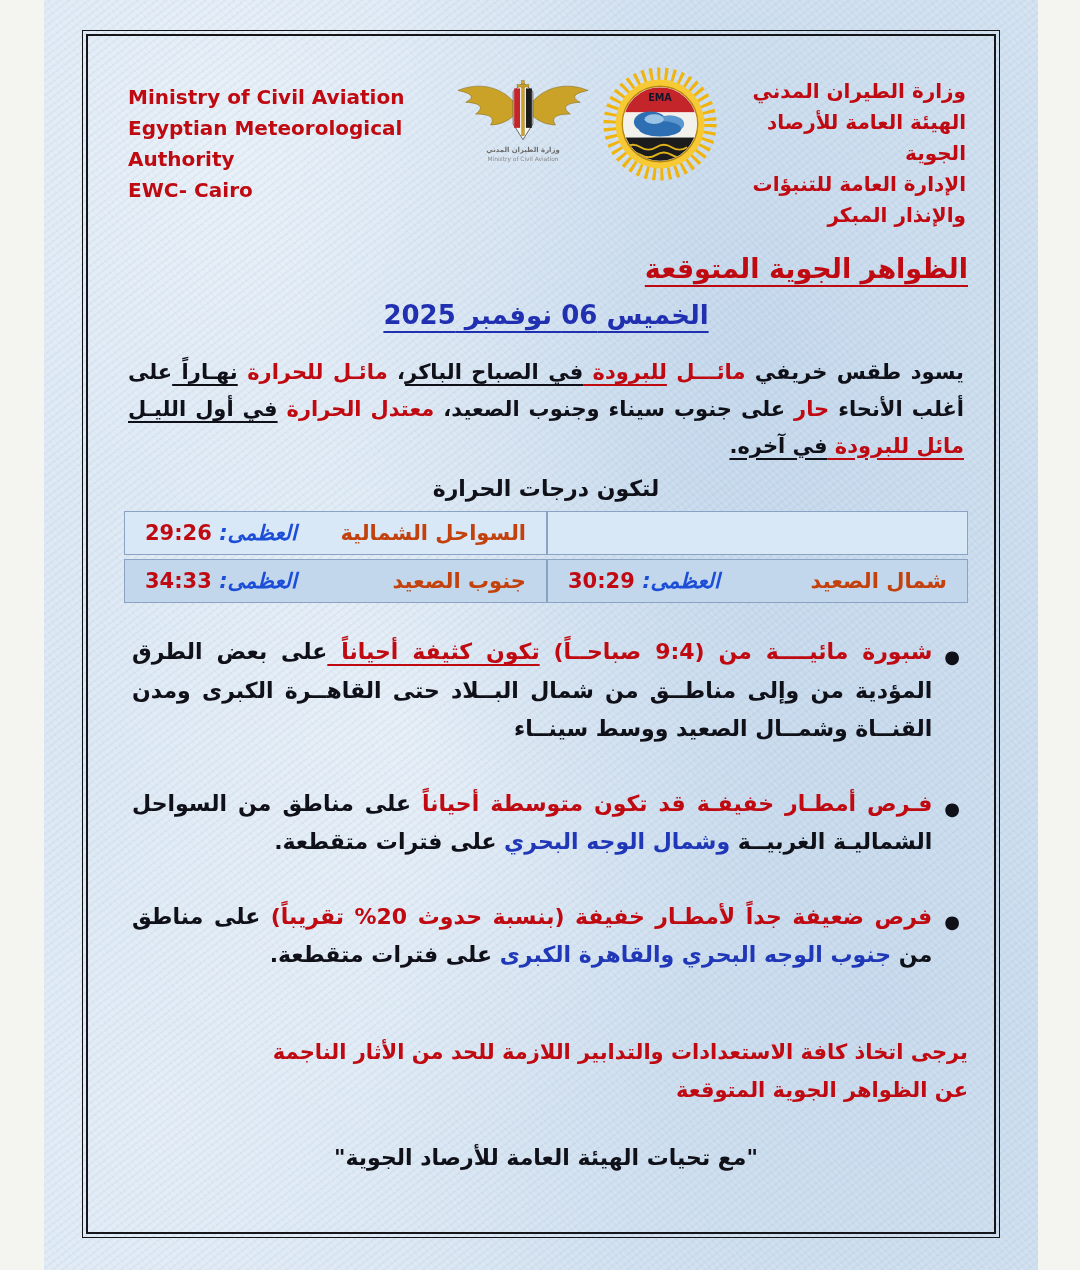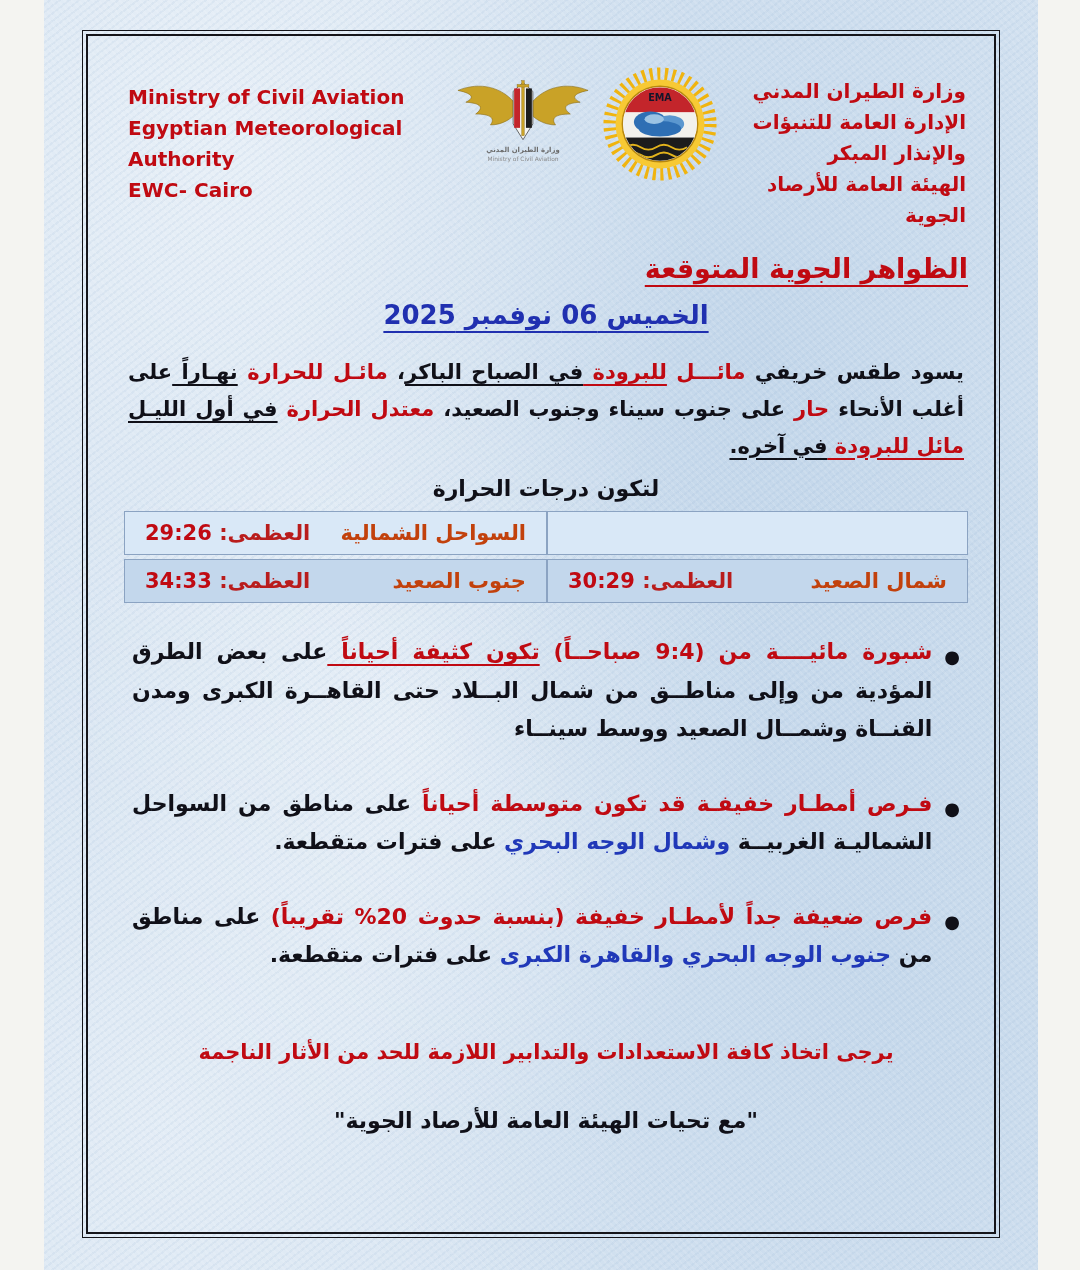--- a/index.html
+++ b/index.html
@@ -55,31 +55,31 @@
   .temp-intro { direction:rtl; text-align:center; font-weight:bold; font-size:22px; color:#101018; margin-top:12px; }
 
   
   .temp-table { direction:rtl; margin-top:10px; }
   .trow { display:grid; grid-template-columns:1fr 1fr; border:1px solid #8ba3c2; margin-bottom:4px; }
   .trow.r1 { background:#d9e8f7; }
   .trow.r2 { background:#c3d7ec; }
   .tcell { display:flex; justify-content:space-between; align-items:center; padding:9px 20px; font-weight:bold; font-size:21px; }
   .tcell:first-child { border-left:2px solid #8ba3c2; }
   .tcell .region { color:#c2410c; }
-  .tcell .max-label { color:#b91c1c; }
+  .tcell .max-label { color:#1d4ed8;font-style:italic; }
   .tcell .temp { color:#c00a12; }
 
   
   .bullets { direction:rtl; margin-top:30px; padding:0 8px; }
   .bullet { display:flex; gap:12px; margin-bottom:36px; font-weight:bold; font-size:22px; line-height:1.75; }
   .bullet .dot { flex:0 0 auto; color:#101018; font-size:18px; padding-top:8px; }
   .bullet .btext { flex:1; text-align:justify; color:#101018; }
 
   
-  .advisory { direction:rtl; text-align:center; color:#c00a12; font-weight:bold; font-size:21px; line-height:1.8; margin-top:59px; }
+  .advisory { direction:rtl; text-align:right; color:#c00a12; font-weight:bold; font-size:21px; line-height:1.8; margin-top:59px; }
   .closing  { direction:rtl; text-align:center; color:#101018; font-weight:bold; font-size:22px; margin-top:36px; }
 
   svg text { font-family:"DejaVu Sans", sans-serif; }
 </style>
 </head>
 <body>
 
 <div class="scan-page">
   <div class="frame">
 
@@ -126,22 +126,22 @@
             <ellipse cx="70" cy="60" rx="15" ry="9" fill="#5b97cf"></ellipse>
             <ellipse cx="60" cy="65" rx="22" ry="8" fill="#2e6fb4"></ellipse>
             <ellipse cx="54" cy="55" rx="10" ry="5" fill="#9cc4e4"></ellipse>
           </g>
           <text x="60" y="36" text-anchor="middle" font-size="10" font-weight="bold" fill="#15152a">EMA</text>
         </svg>
       </div>
 
       <div class="header-ar">
         <div>وزارة الطيران المدني</div>
+        <div>الهيئة العامة للأرصاد الجوية</div>
         <div>الإدارة العامة للتنبؤات والإنذار المبكر</div>
-        <div>الهيئة العامة للأرصاد الجوية</div>
       </div>
     </div>
 
     <div class="title-line">الظواهر الجوية المتوقعة</div>
     <div class="date-line">الخميس 06 نوفمبر 2025</div>
 
     <div class="paragraph">
       <span class="black">يسود طقس خريفي </span><span class="red">مائـــل </span><span class="red u">للبرودة </span><span class="black u">في الصباح الباكر</span><span class="black">، </span><span class="red">مائـل للحرارة </span><span class="black u">نهـاراً </span><span class="black">على أغلب الأنحاء </span><span class="red">حار </span><span class="black">على جنوب سيناء وجنوب الصعيد، </span><span class="red">معتدل الحرارة </span><span class="black u">في أول الليـل </span><span class="red u">مائل للبرودة </span><span class="black u">في آخره.</span>
     </div>
 
@@ -184,17 +184,18 @@
       <div class="bullet">
         <span class="dot">●</span>
         <span class="btext">
           <span class="red">فرص ضعيفة جداً لأمطـار خفيفة (بنسبة حدوث 20% تقريباً) </span><span class="black">على مناطق من </span><span class="blue">جنوب الوجه البحري والقاهرة الكبرى </span><span class="black">على فترات متقطعة.</span>
         </span>
       </div>
     </div>
 
     <div class="advisory">
       <div>يرجى اتخاذ كافة الاستعدادات والتدابير اللازمة للحد من الأثار الناجمة</div>
+      <div>عن الظواهر الجوية المتوقعة</div>
     </div>
     <div class="closing">"مع تحيات الهيئة العامة للأرصاد الجوية"</div>
 
   </div>
 </div>
 
 </body></html>

